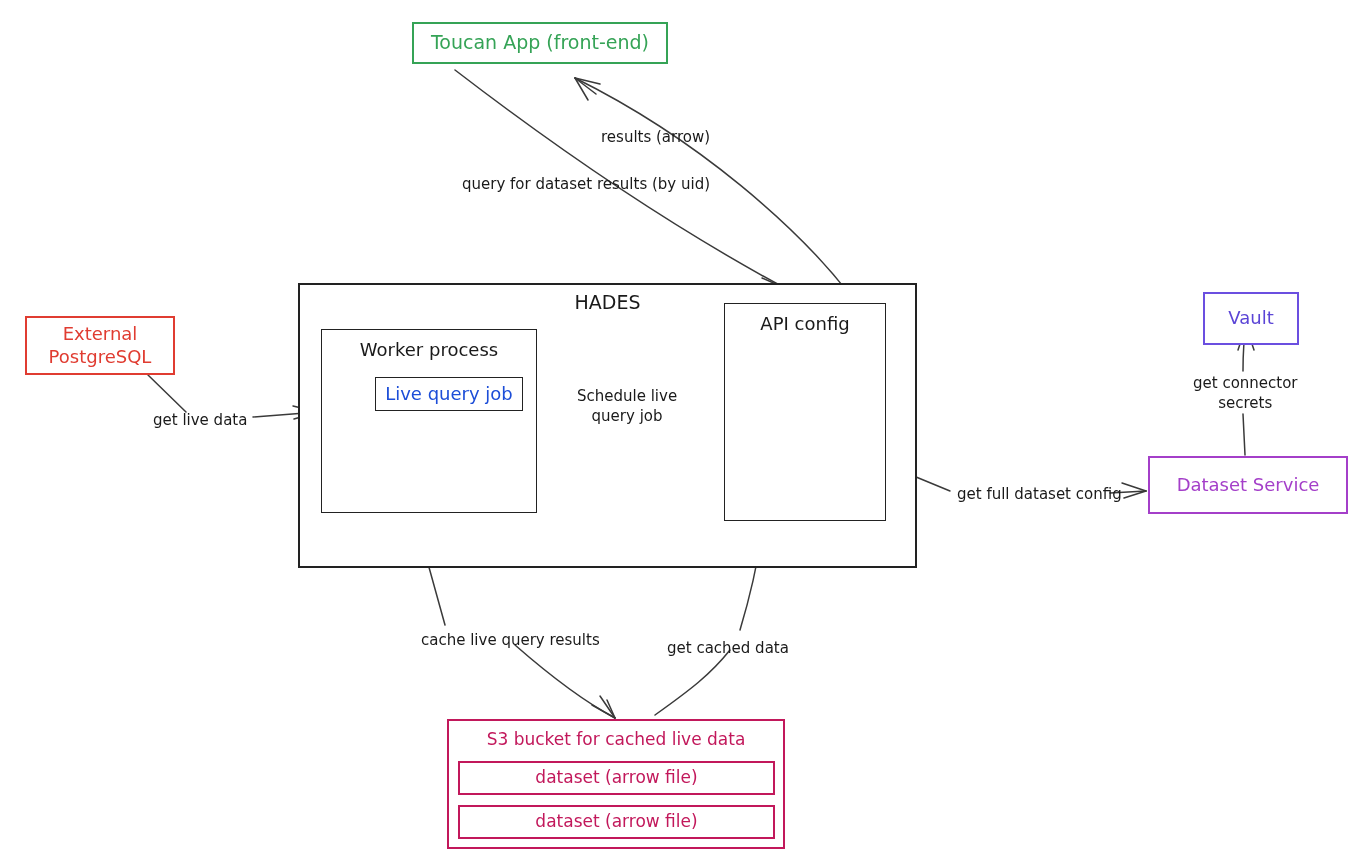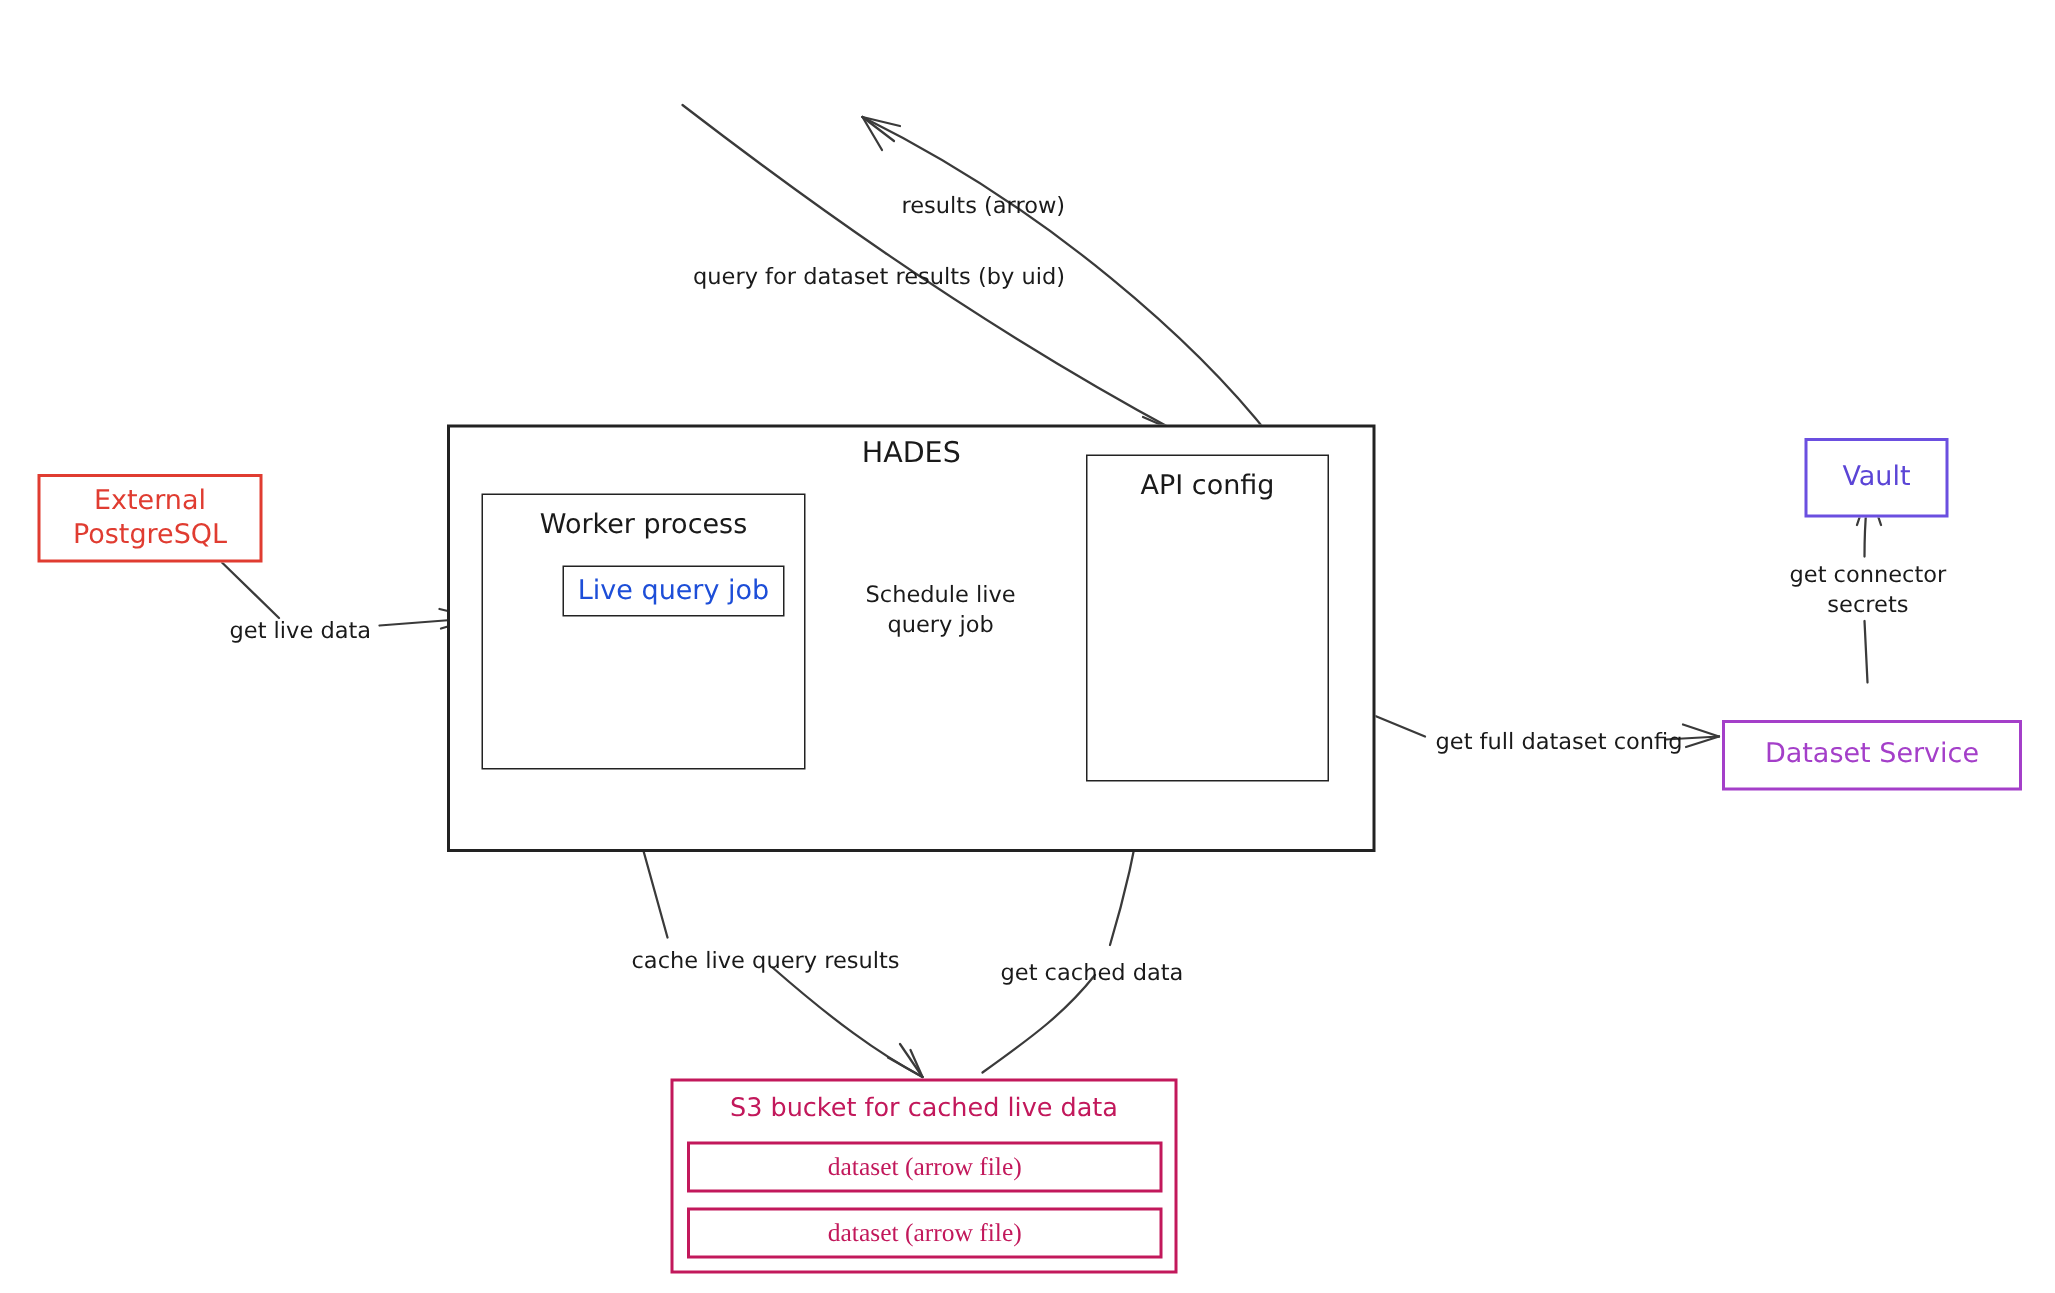--- a/index.html
+++ b/index.html
@@ -132,23 +132,23 @@
     height: 53px;
     border: 2px solid #6b4fe0;
     color: #5b45d6;
     font-size: 18px;
     margin-top: 23px;
   }
 
   
   #dataset-service {
     left: 1148px;
-    top: 480px;
+    top: 456px;
     width: 200px;
-    height: 47px;
+    height: 58px;
     border: 2px solid #a43fc9;
     color: #a43fc9;
     font-size: 18px;
   }
 
   
   #s3-bucket {
     left: 447px;
     top: 719px;
     width: 338px;
@@ -171,21 +171,20 @@
     width: 317px;
     height: 34px;
     box-sizing: border-box;
     border: 2px solid #c2185b;
     display: flex;
     align-items: center;
     justify-content: center;
     color: #c2185b;
     font-size: 17px;
     background: #ffffff;
-    font-family: Liberation Serif, serif;
   }
   #s3-dataset-0 { top: 40px; }
   #s3-dataset-1 { top: 84px; }
 
   
   .edge-label {
     position: absolute;
     font-size: 15px;
     color: #1a1a1a;
     white-space: pre-line;
@@ -275,20 +274,23 @@
     </g>
 
     <g>
       <path d="M 655 715 C 690 690 710 675 730 650"></path>
       <path d="M 740 630 C 752 590 758 560 762 533"></path>
       <path d="M 762 533 L 751 558"></path>
       <path d="M 762 533 L 772 557"></path>
     </g>
   </svg>
 
+  <div class="node" id="toucan-app">
+    <span class="node-label">Toucan App (front-end)</span>
+  </div>
 
   <div class="node" id="external-postgresql">
     <span class="node-label">External
 PostgreSQL</span>
   </div>
 
   <div class="node" id="hades">
     <span id="hades-title">HADES</span>
   </div>
 

